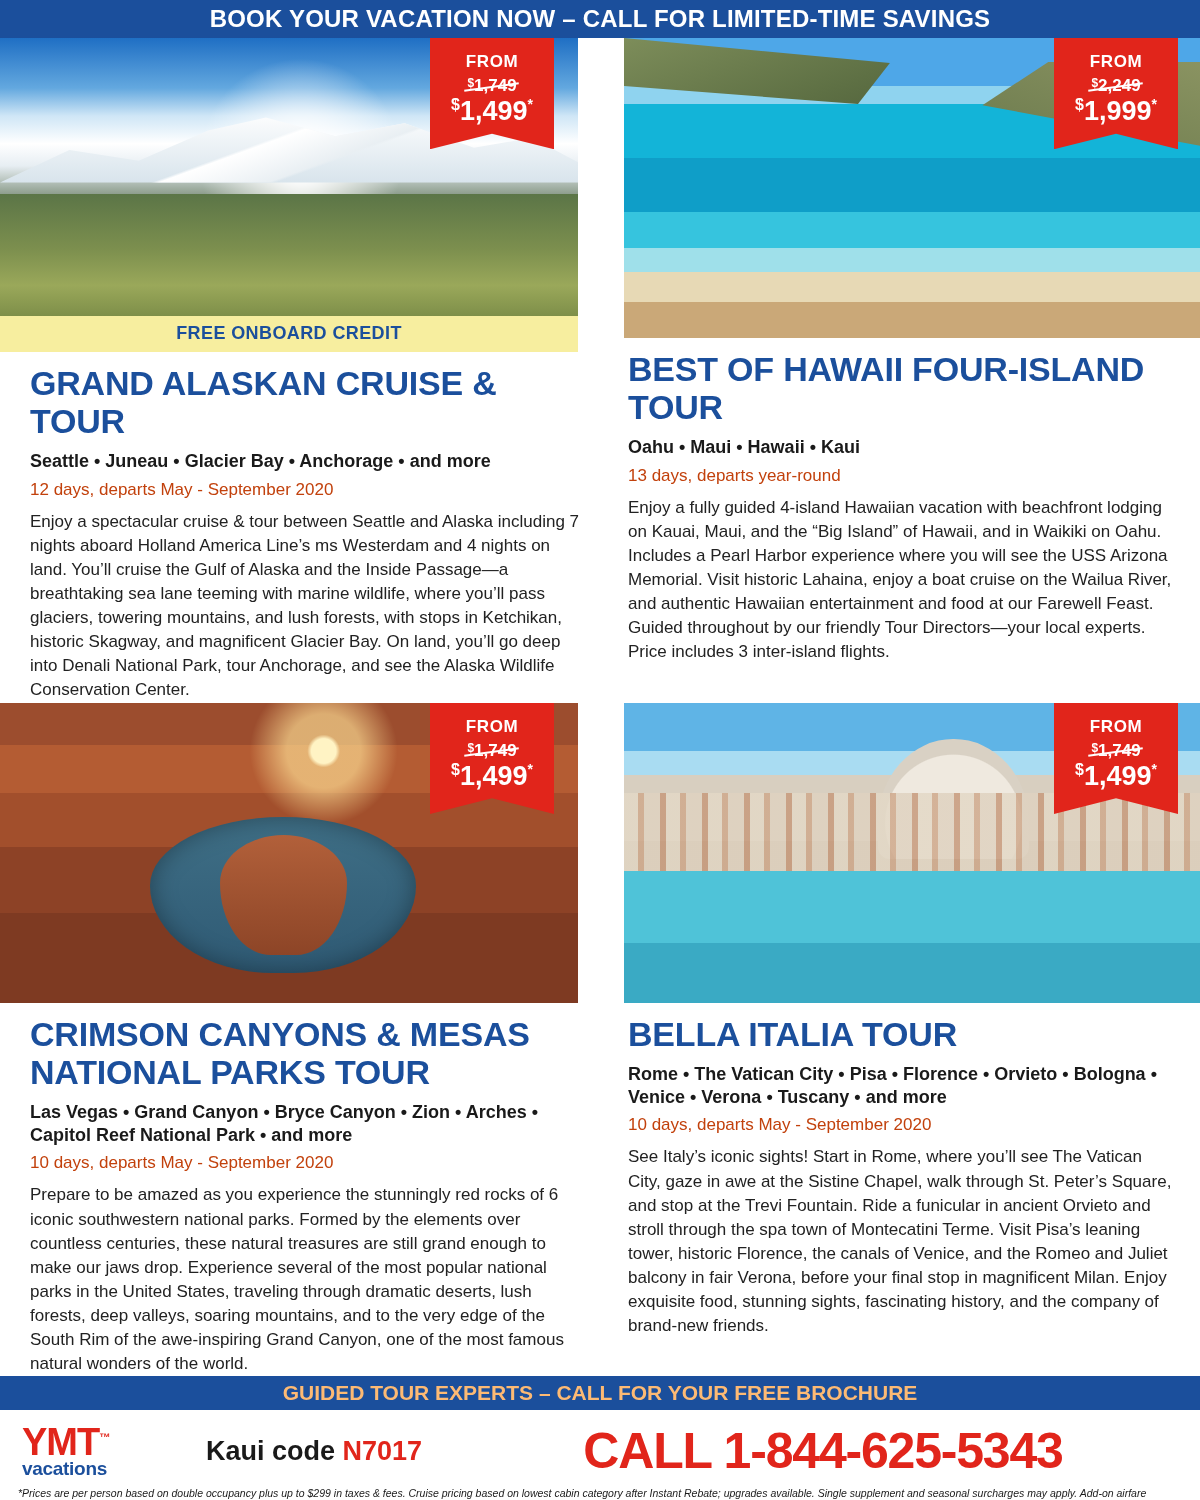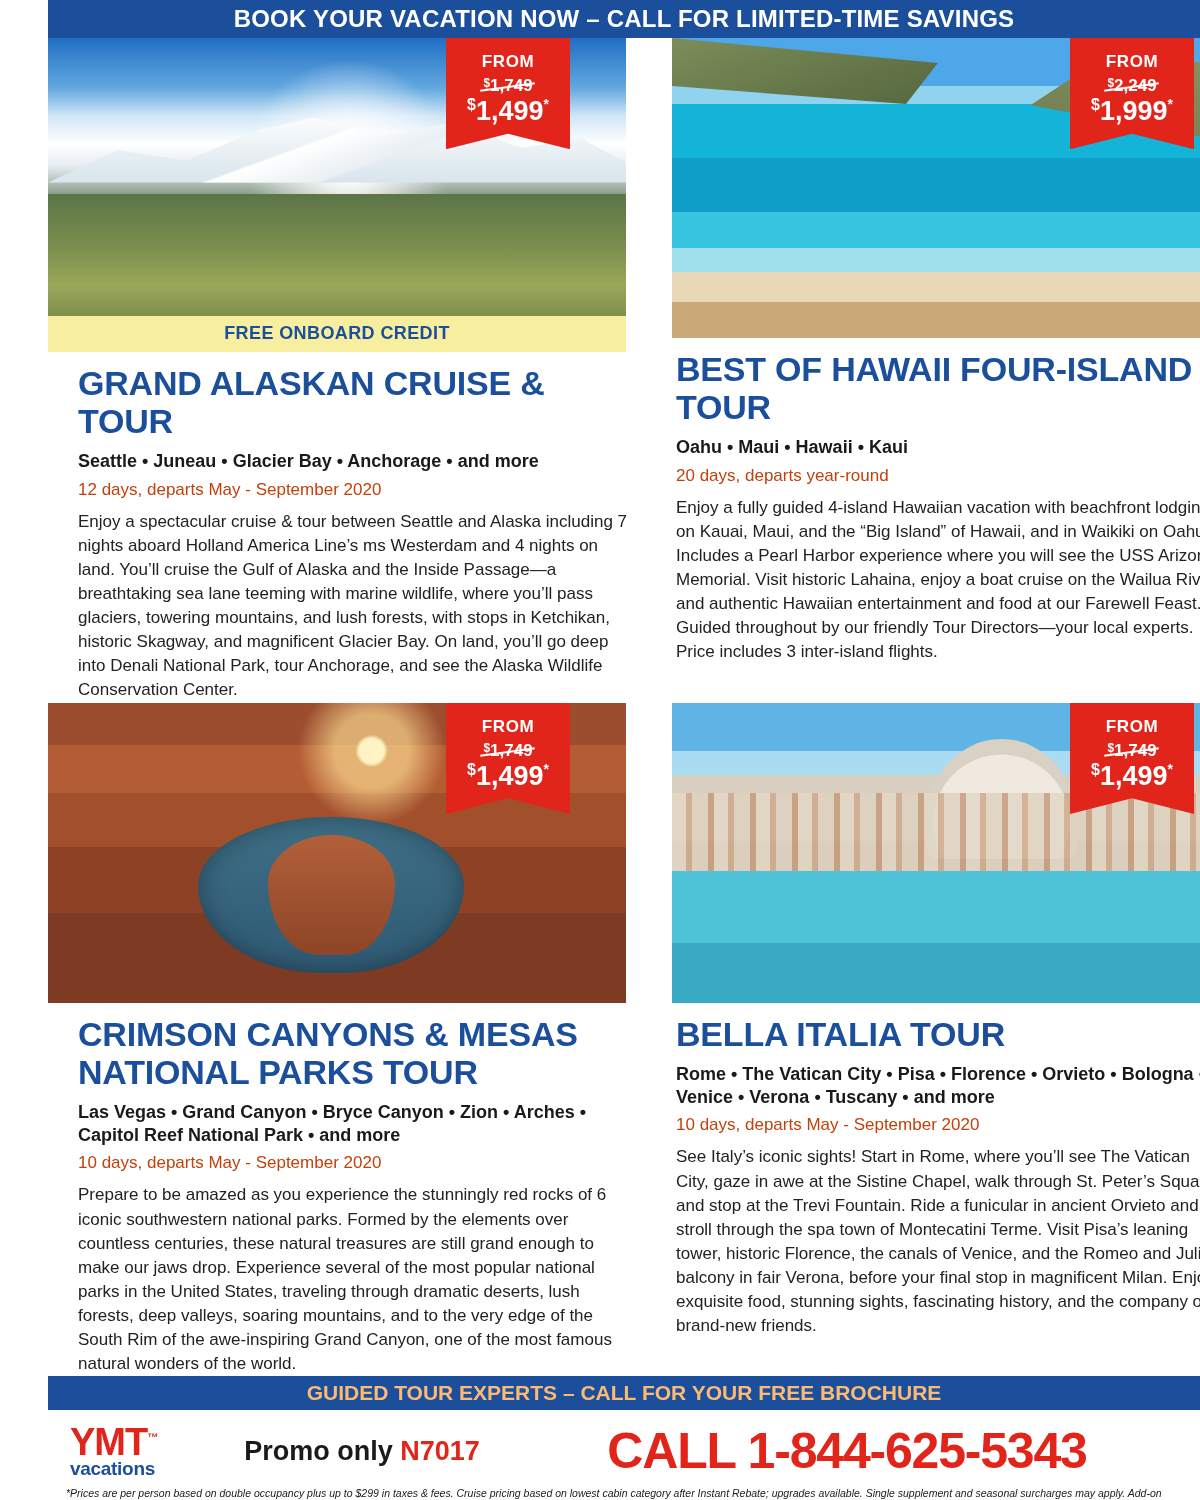--- a/index.html
+++ b/index.html
@@ -2,21 +2,21 @@
 <html><head>
 <meta charset="utf-8">
 <style>
   * { box-sizing: border-box; margin: 0; padding: 0; }
   html, body {
     width: 1200px; height: 1500px;
     font-family: "Liberation Sans", sans-serif;
     background: #ffffff;
     overflow: hidden;
   }
-  .page { position: relative; width: 1200px; height: 1500px; padding-left: 48px; }
+  .page { position: relative; width: 1200px; height: 1500px; }
 
   
   .top-banner {
     height: 38px;
     background: #1b4f9c;
     color: #ffffff;
     display: flex;
     align-items: center;
     justify-content: center;
     font-size: 24px;
@@ -114,21 +114,21 @@
   }
   .img-venice::after {
     content:""; position:absolute; left:0; right:0; top:30%; height:26%;
     background: repeating-linear-gradient(90deg, #e3d8c6 0 14px, #cfa98c 14px 20px, #dfd2c0 20px 36px, #c79a7c 36px 42px);
     opacity:.85;
   }
 
   
   .price-flag {
     position: absolute;
-    right: 56px; top: 0;
+    right: 24px; top: 0;
     width: 124px;
     background: #e1251b;
     color: #ffffff;
     text-align: center;
     padding: 14px 6px 24px;
     z-index: 5;
     clip-path: polygon(0 0, 100% 0, 100% 100%, 50% 86%, 0 100%);
   }
   .price-flag .from {
     font-size: 17px; font-weight: bold; letter-spacing: .6px;
@@ -287,21 +287,21 @@
             <span class="cur">$</span><span>2,249</span>
           </div>
           <div class="now">
             <span class="cur">$</span><span>1,999</span><span class="star">*</span>
           </div>
         </div>
       </div>
       <div class="body-block">
         <div class="tour-title">BEST OF HAWAII FOUR-ISLAND TOUR</div>
         <div class="tour-cities">Oahu • Maui • Hawaii • Kaui</div>
-        <div class="tour-dates">20 days, departs year-round</div>
+        <div class="tour-dates">13 days, departs year-round</div>
         <div class="tour-desc">Enjoy a fully guided 4-island Hawaiian vacation with beachfront lodging on Kauai, Maui, and the “Big Island” of Hawaii, and in Waikiki on Oahu. Includes a Pearl Harbor experience where you will see the USS Arizona Memorial. Visit historic Lahaina, enjoy a boat cruise on the Wailua River, and authentic Hawaiian entertainment and food at our Farewell Feast. Guided throughout by our friendly Tour Directors—your local experts. Price includes 3 inter-island flights.</div>
       </div>
     </div>
 
     <div class="cell">
       <div class="photo tall">
         <div class="img-canyon"></div>
         <div class="price-flag">
           <div class="from">FROM</div>
           <div class="was">
@@ -346,21 +346,21 @@
   <div class="bottom-banner">
     <span>GUIDED TOUR EXPERTS – CALL FOR YOUR FREE BROCHURE</span>
   </div>
 
   <div class="footer">
     <div class="logo">
       <div class="ymt"><span>YMT</span><span class="tm">™</span></div>
       <div class="vac">vacations</div>
     </div>
     <div class="promo">
-      <span>Promo only</span>
+      <span>Kaui code</span>
       <span class="code">N7017</span>
     </div>
     <div class="callnum">CALL 1-844-625-5343</div>
   </div>
 
   <div class="disclaimer">*Prices are per person based on double occupancy plus up to $299 in taxes &amp; fees. Cruise pricing based on lowest cabin category after Instant Rebate; upgrades available. Single supplement and seasonal surcharges may apply. Add-on airfare available. Onboard Credit requires purchase of Ocean View or Balcony Cabin. For full Set Sail terms and conditions see www.ymtvacations.com/setsailoffers. Offers apply to new bookings only, made by 3/31/20. Other terms &amp; conditions may apply. Ask your Travel Consultant for details.</div>
 
 </div>
 
 </body></html>

